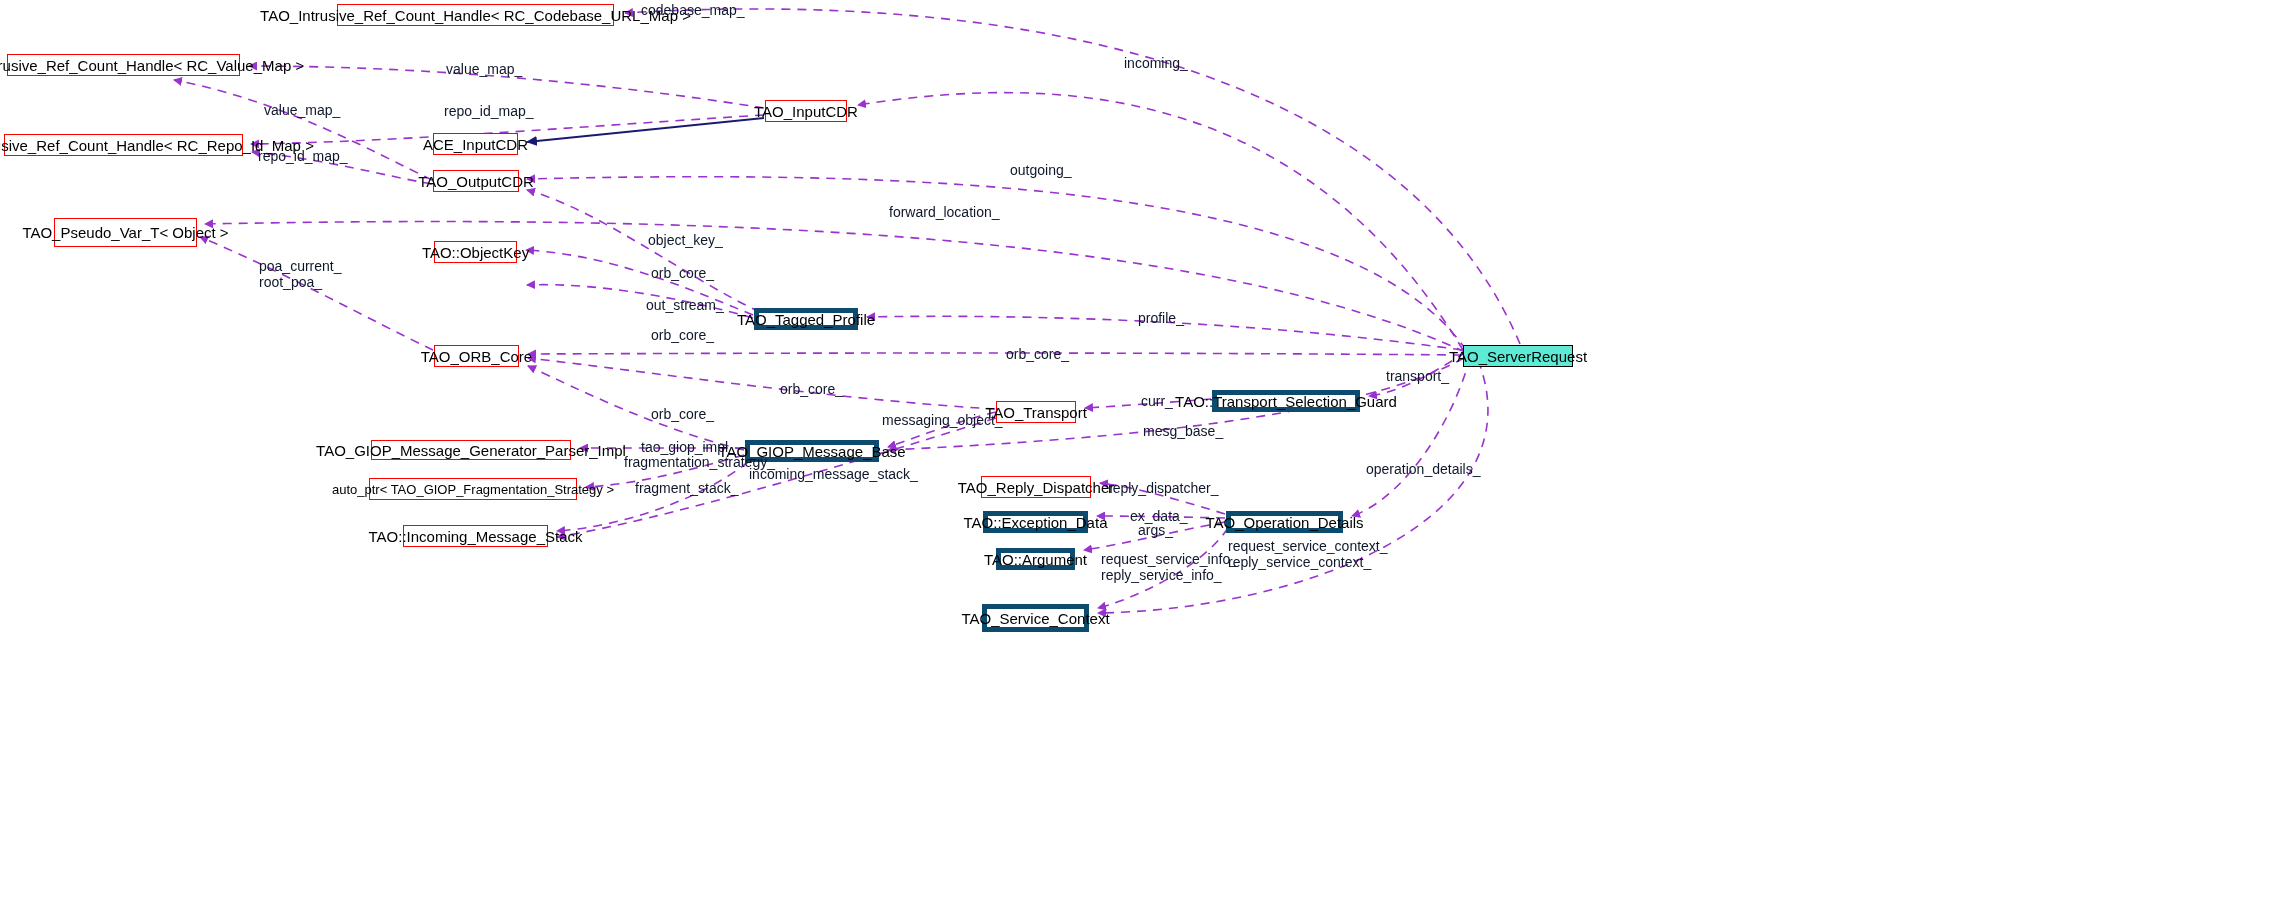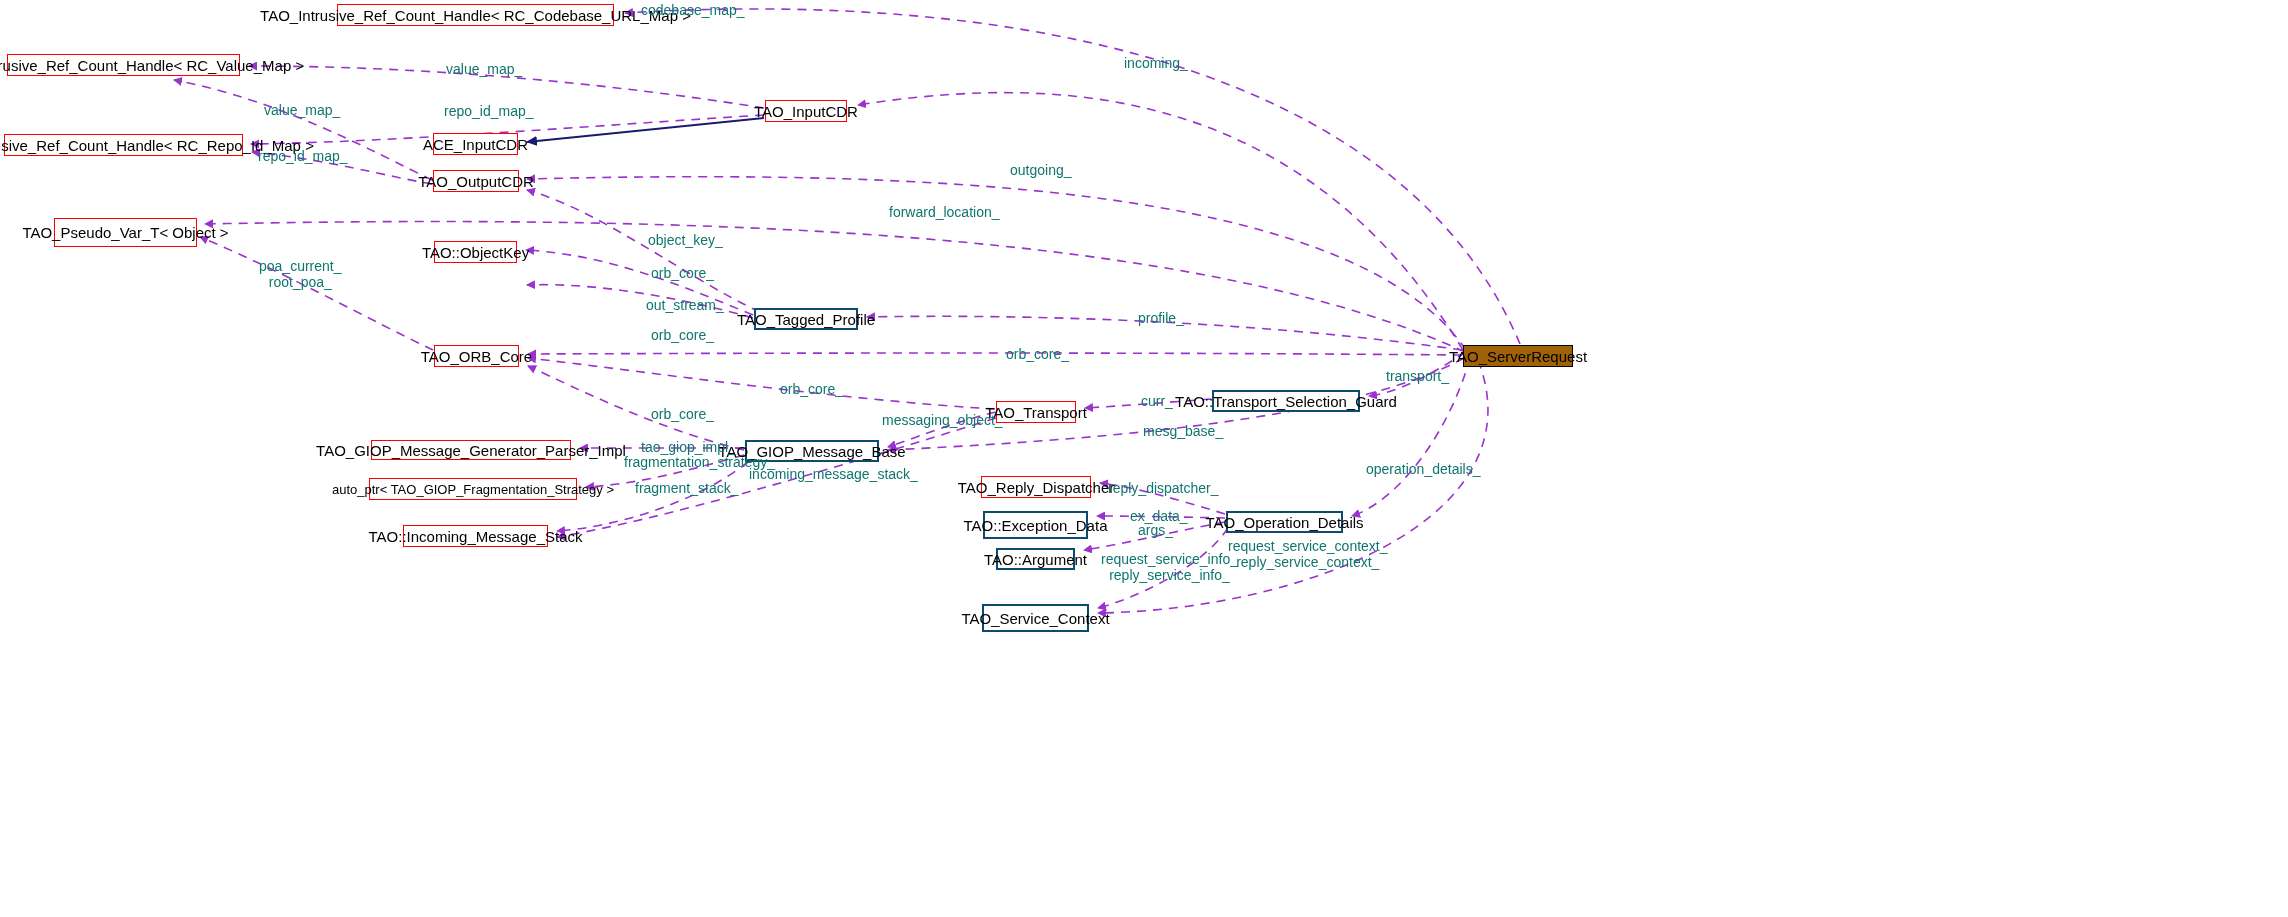--- a/index.html
+++ b/index.html
@@ -32,34 +32,33 @@
     align-items: center;
     justify-content: center;
     white-space: nowrap;
     font-size: 15px;
     line-height: 1;
     letter-spacing: 0px;
     cursor: pointer;
   }
   .node.focus {
     border: 1px solid #000000;
-    background: #a16207;
+    background: #5eead4;
     font-weight: normal;
   }
   .node.plainborder {
-    border: 2px solid #0c4a6e;
+    border: 5px solid #0c4a6e;
     background: #ffffff;
   }
   .edge-label {
     position: absolute;
     font-size: 14px;
-    color: #0f766e;
+    color: #0f172a;
     white-space: pre;
     line-height: 1.15;
-    text-align: center;
     pointer-events: none;
   }
 </style>
 </head>
 <body>
 
 <div id="diagram-root">
 
   <svg id="edges" viewBox="0 0 2288 917" xmlns="http://www.w3.org/2000/svg">
     <defs>
@@ -151,21 +150,21 @@
   <div class="node plainborder" style="left:754px;top:308px;width:104px;height:22px;">TAO_Tagged_Profile</div>
   <div class="node" style="left:434px;top:345px;width:85px;height:22px;">TAO_ORB_Core</div>
   <div class="node focus" style="left:1463px;top:345px;width:110px;height:22px;">TAO_ServerRequest</div>
   <div class="node" style="left:996px;top:401px;width:80px;height:22px;">TAO_Transport</div>
   <div class="node plainborder" style="left:1212px;top:390px;width:148px;height:22px;">TAO::Transport_Selection_Guard</div>
   <div class="node plainborder" style="left:745px;top:440px;width:134px;height:22px;">TAO_GIOP_Message_Base</div>
   <div class="node" style="left:371px;top:440px;width:200px;height:20px;">TAO_GIOP_Message_Generator_Parser_Impl</div>
   <div class="node" style="left:369px;top:478px;width:208px;height:22px;font-size:13px;">auto_ptr&lt; TAO_GIOP_Fragmentation_Strategy &gt;</div>
   <div class="node" style="left:981px;top:476px;width:110px;height:22px;">TAO_Reply_Dispatcher</div>
   <div class="node plainborder" style="left:1226px;top:511px;width:117px;height:22px;">TAO_Operation_Details</div>
-  <div class="node plainborder" style="left:983px;top:511px;width:105px;height:28px;">TAO::Exception_Data</div>
+  <div class="node plainborder" style="left:983px;top:511px;width:105px;height:22px;">TAO::Exception_Data</div>
   <div class="node" style="left:403px;top:525px;width:145px;height:22px;font-size:15px;">TAO::Incoming_Message_Stack</div>
   <div class="node plainborder" style="left:996px;top:548px;width:79px;height:22px;">TAO::Argument</div>
   <div class="node plainborder" style="left:982px;top:604px;width:107px;height:28px;">TAO_Service_Context</div>
 
   <div class="edge-label" style="left:641px;top:2px;">codebase_map_</div>
   <div class="edge-label" style="left:1124px;top:55px;">incoming_</div>
   <div class="edge-label" style="left:446px;top:61px;">value_map_</div>
   <div class="edge-label" style="left:264px;top:102px;">value_map_</div>
   <div class="edge-label" style="left:444px;top:103px;">repo_id_map_</div>
   <div class="edge-label" style="left:258px;top:148px;">repo_id_map_</div>

